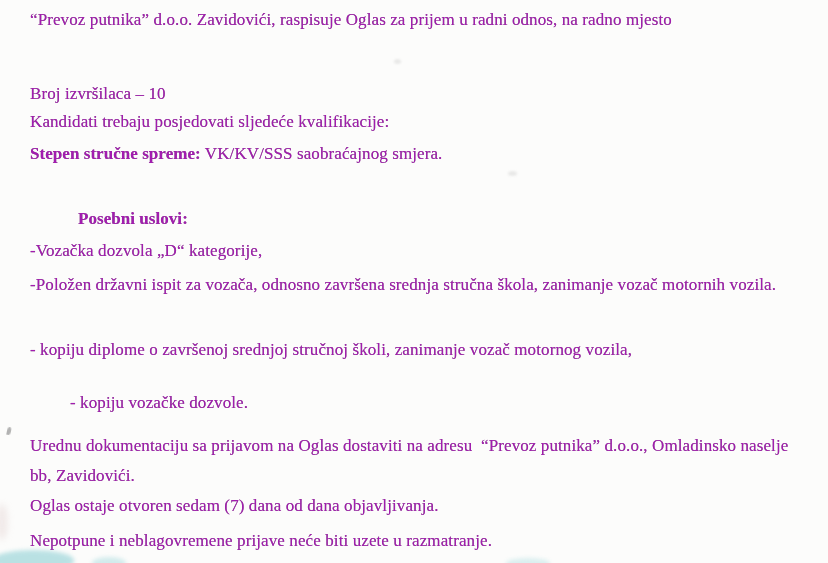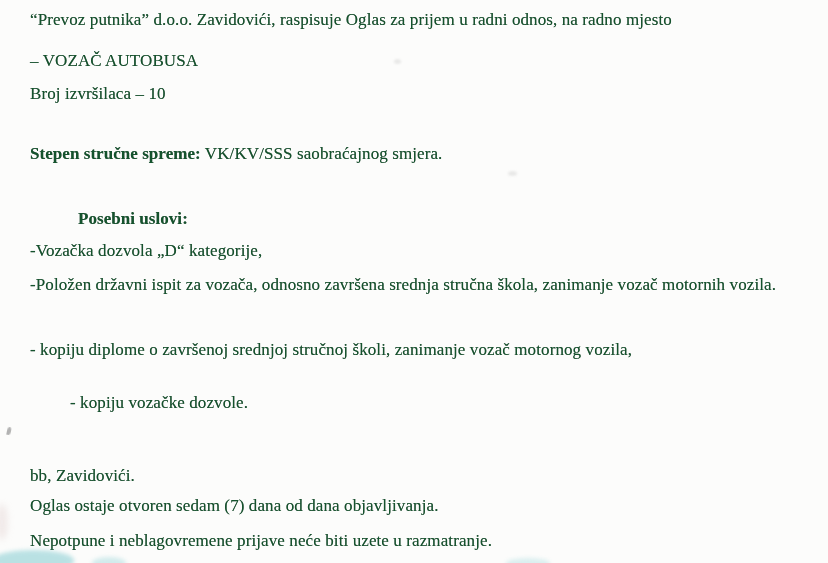--- a/index.html
+++ b/index.html
@@ -70,30 +70,31 @@
     border-radius: 50%;
     filter: blur(1px);
   }
   .speck-1 { left: 394px; top: 59px; }
   .speck-2 { left: 508px; top: 171px; width: 9px; }
 </style>
 </head>
 <body>
 
 <div class="page" style="background: rgb(252, 252, 251);">
-  <div class="textlayer" id="textlayer" style="color: #14532d;">
+  <div class="textlayer" id="textlayer" style="color: #a21caf;">
       <div class="line" style="top: 9px;"><span>“Prevoz putnika” d.o.o. Zavidovići, raspisuje Oglas za prijem u radni odnos, na radno mjesto</span></div>
-      <div class="line" style="top: 50px;"><span>– VOZAČ AUTOBUSA</span></div>
       <div class="line" style="top: 83px;"><span>Broj izvršilaca – 10</span></div>
+      <div class="line" style="top: 111px;"><span>Kandidati trebaju posjedovati sljedeće kvalifikacije:</span></div>
       <div class="line" style="top: 143px;"><b>Stepen stručne spreme:</b><span> VK/KV/SSS saobraćajnog smjera.</span></div>
       <div class="line" style="top: 208px; margin-left: 48px;"><b>Posebni uslovi:</b></div>
       <div class="line" style="top: 240px;"><span>-Vozačka dozvola „D“ kategorije,</span></div>
       <div class="line" style="top: 274px; text-align: center;"><span>-Položen državni ispit za vozača, odnosno završena srednja stručna škola, zanimanje vozač motornih vozila.</span></div>
       <div class="line" style="top: 339px;"><span>- kopiju diplome o završenoj srednjoj stručnoj školi, zanimanje vozač motornog vozila,</span></div>
       <div class="line" style="top: 392px; margin-left: 40px;"><span>- kopiju vozačke dozvole.</span></div>
+      <div class="line" style="top: 435px;"><span>Urednu dokumentaciju sa prijavom na Oglas dostaviti na adresu  “Prevoz putnika” d.o.o., Omladinsko naselje</span></div>
       <div class="line" style="top: 465px; text-align: right;"><span>bb, Zavidovići.</span></div>
       <div class="line" style="top: 495px;"><span>Oglas ostaje otvoren sedam (7) dana od dana objavljivanja.</span></div>
       <div class="line" style="top: 530px;"><span>Nepotpune i neblagovremene prijave neće biti uzete u razmatranje.</span></div>
     </div>
 
   <div class="wm wm-a" style="background: rgb(132, 204, 209);"></div>
   <div class="wm wm-b" style="background: rgb(132, 204, 209);"></div>
   <div class="wm wm-c" style="background: rgb(132, 204, 209);"></div>
 
   <div class="artifact-tick"></div>

